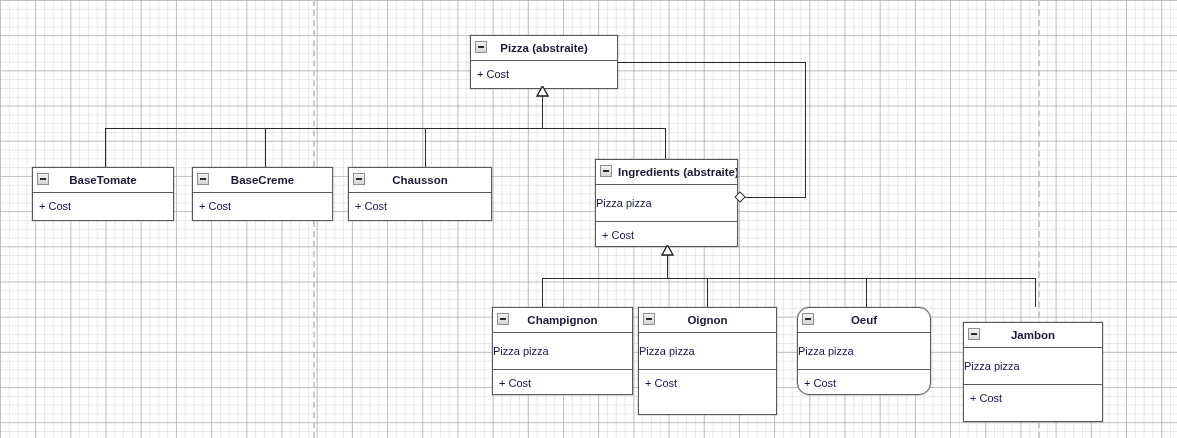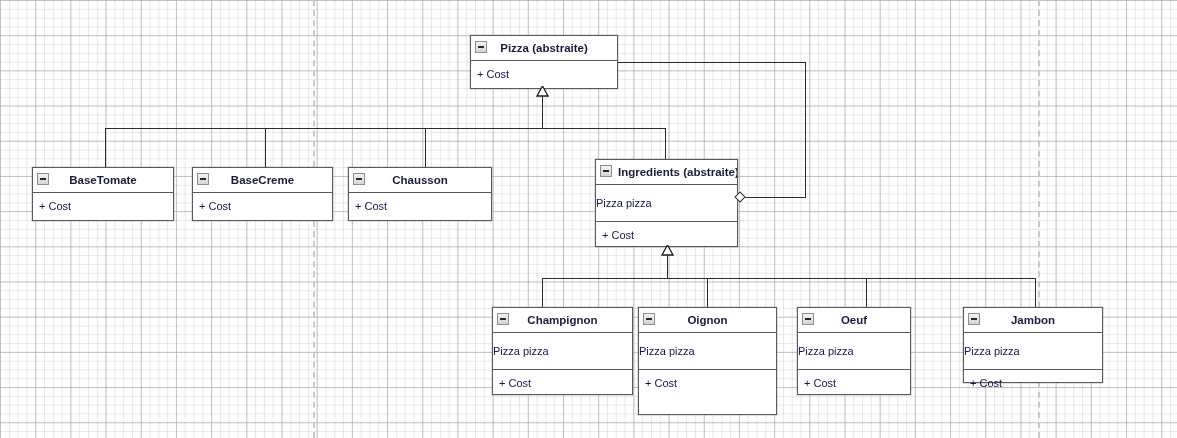--- a/index.html
+++ b/index.html
@@ -225,30 +225,30 @@
 
   <div class="uml-class" style="left:638px; top:307px; width:139px; height:108px;">
     <div class="uml-header">
       <span class="collapse-icon"></span>
       <span>Oignon</span>
     </div>
     <div class="uml-attrs">Pizza pizza</div>
     <div class="uml-ops">+ Cost</div>
   </div>
 
-  <div class="uml-class" style="left:797px; top:307px; width:114px; height:88px;">
+  <div class="uml-class" style="left:797px; top:307px; width:134px; height:88px;border-radius:12px;">
     <div class="uml-header">
       <span class="collapse-icon"></span>
       <span>Oeuf</span>
     </div>
     <div class="uml-attrs">Pizza pizza</div>
     <div class="uml-ops">+ Cost</div>
   </div>
 
-  <div class="uml-class" style="left:963px; top:307px; width:140px; height:76px;">
+  <div class="uml-class" style="left:963px; top:322px; width:140px; height:100px;">
     <div class="uml-header">
       <span class="collapse-icon"></span>
       <span>Jambon</span>
     </div>
     <div class="uml-attrs">Pizza pizza</div>
     <div class="uml-ops">+ Cost</div>
   </div>
 
 </div>
 

